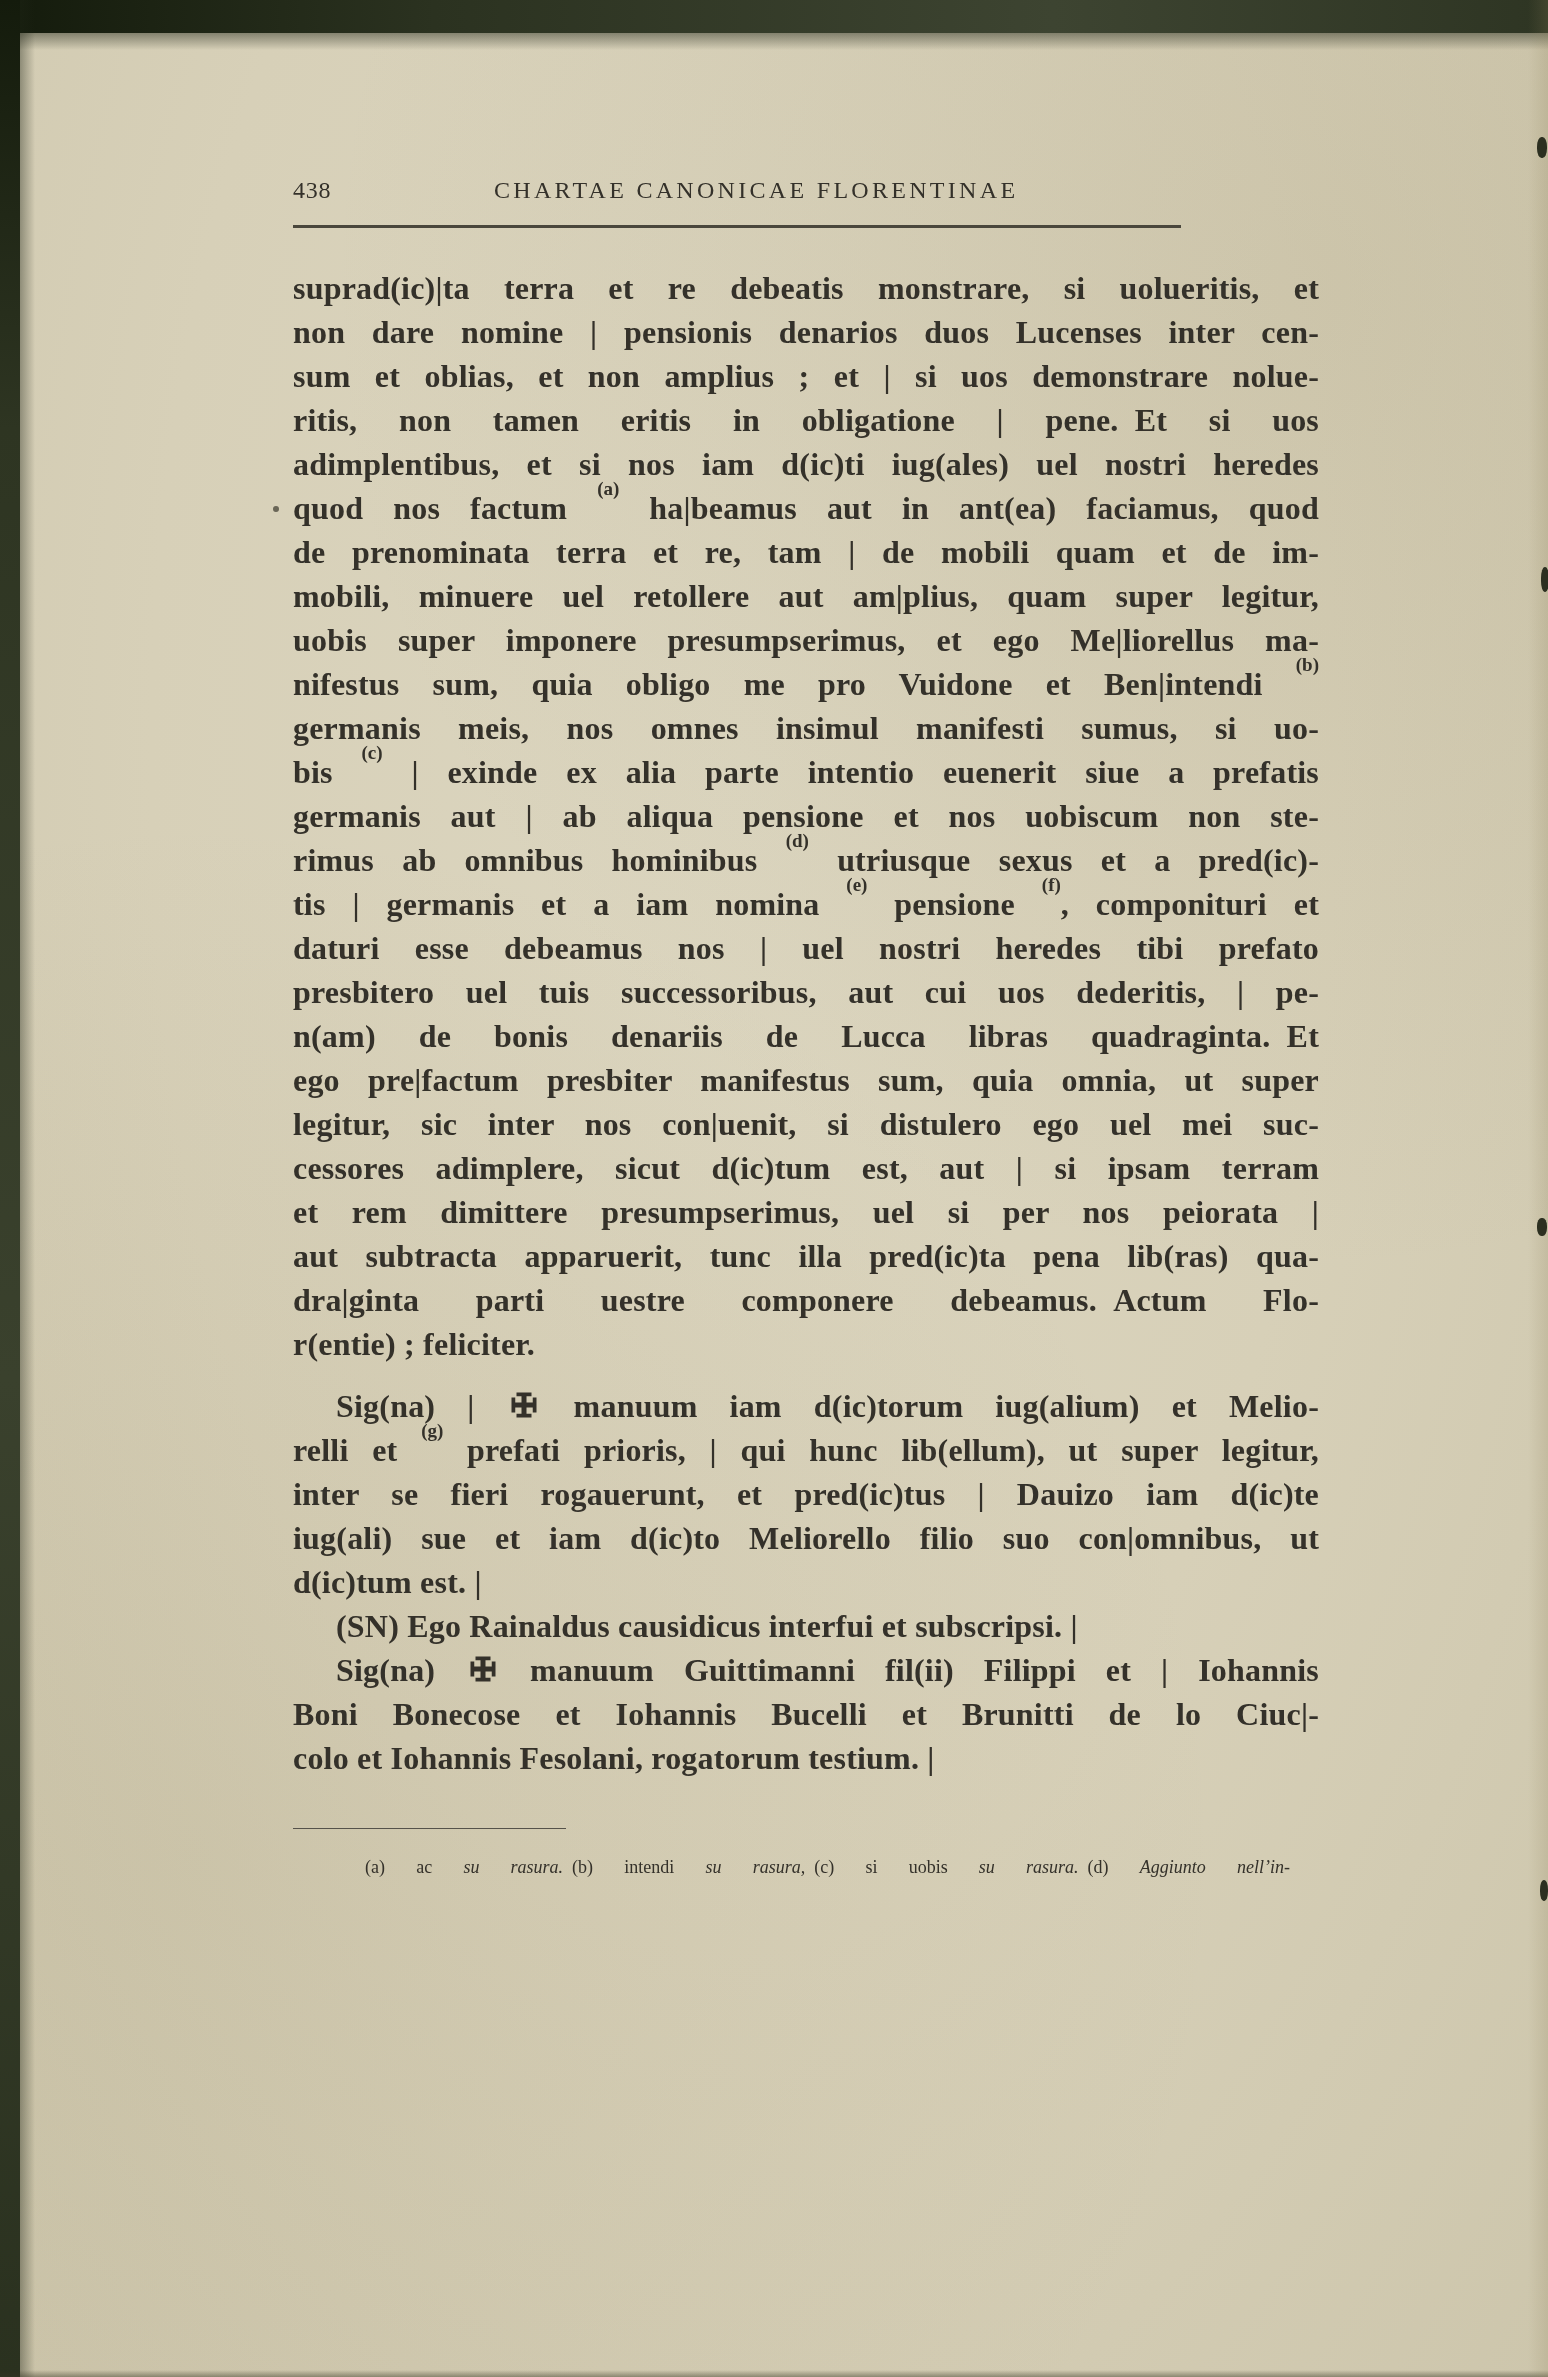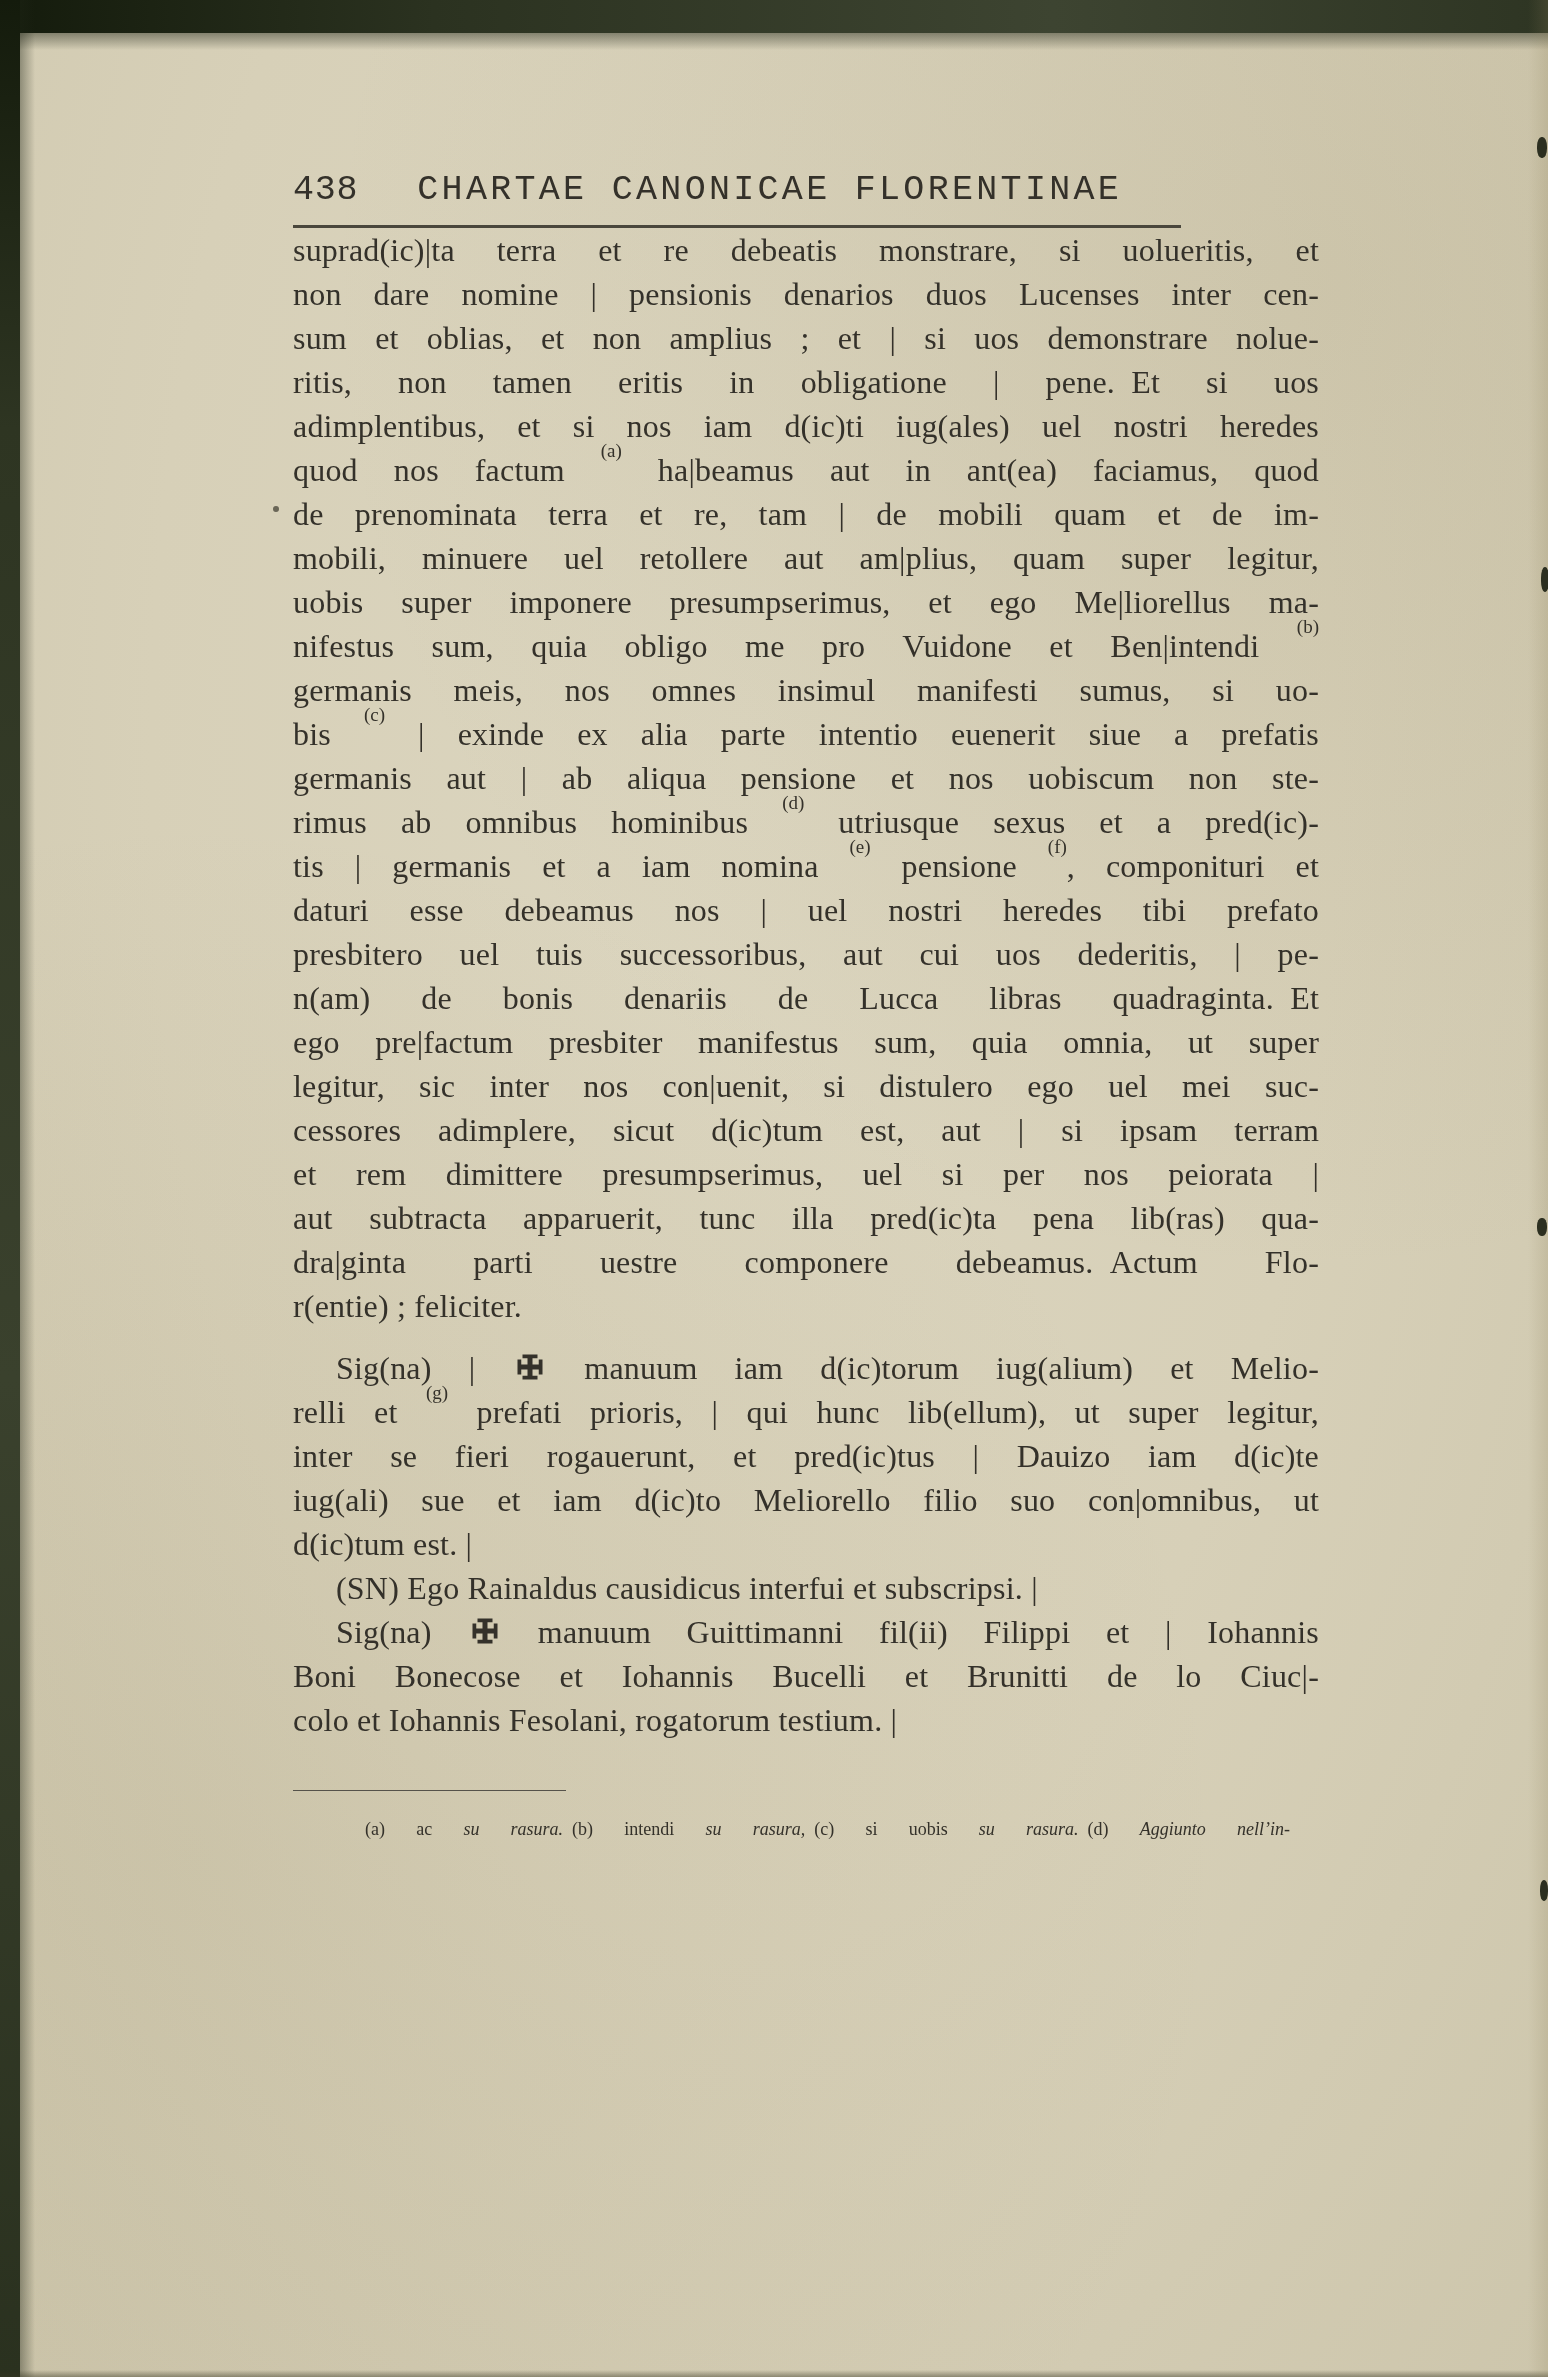--- a/index.html
+++ b/index.html
@@ -41,26 +41,26 @@
     background:linear-gradient(to left,rgba(140,128,90,.22),transparent);
   }
   .speck{position:absolute;background:#2c2f20;border-radius:45%;}
   .speck-1{right:1.6px;top:137px;width:10px;height:21.4px;}
   .speck-2{right:0;top:567px;width:8.2px;height:25px;}
   .speck-3{right:2.5px;top:1218px;width:10px;height:18px;}
   .speck-4{right:0.8px;top:1880px;width:8.2px;height:21.4px;}
   .margin-dot{position:absolute;left:273px;top:506px;width:5.8px;height:5.8px;border-radius:50%;background:#6a6657;}
 
   .content{position:absolute;left:293px;top:168px;width:1026px;}
-  .page-header{display:flex;align-items:flex-start;width:888px;font-size:35px;line-height:44px;font-family:Liberation Mono, monospace;}
+  .page-header{display:flex;align-items:flex-start;width:888px;font-size:24px;line-height:44px;}
   .pnum{letter-spacing:0.8px;}
   .ptitle{flex:1;text-align:center;letter-spacing:3.3px;}
   .hrule{width:888px;height:2.5px;background:#4a473c;margin-top:13px;}
 
-  .bodytext{font-size:32px;line-height:44px;letter-spacing:0.2px;}
+  .bodytext{margin-top:38px;font-size:32px;line-height:44px;letter-spacing:0.2px;font-weight:bold;}
   .bline{text-align:justify;text-align-last:justify;text-justify:inter-word;}
   .bline.last{text-align-last:left;}
   .paragraph.ind .bline:first-child{text-indent:43px;}
   .paragraph.gap{margin-top:18px;}
   sup{font-size:19px;line-height:0;position:relative;top:-11.5px;letter-spacing:0;}
   .it{font-style:italic;}
 
   .cross{display:inline-block;width:30px;height:30px;vertical-align:-3.3px;margin:0 2.5px;color:#34312a;}
   .cross svg{display:block;width:100%;height:100%;}
 

